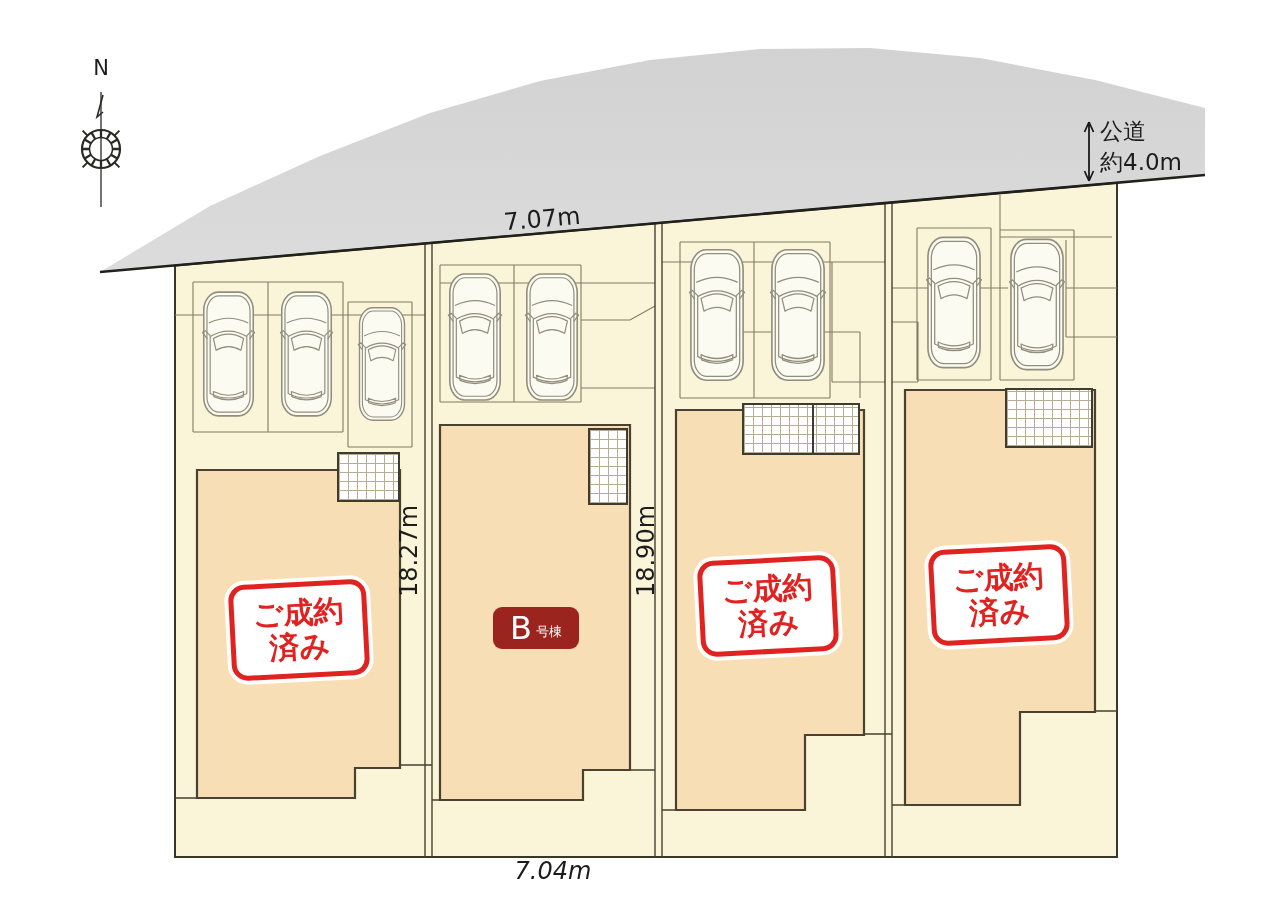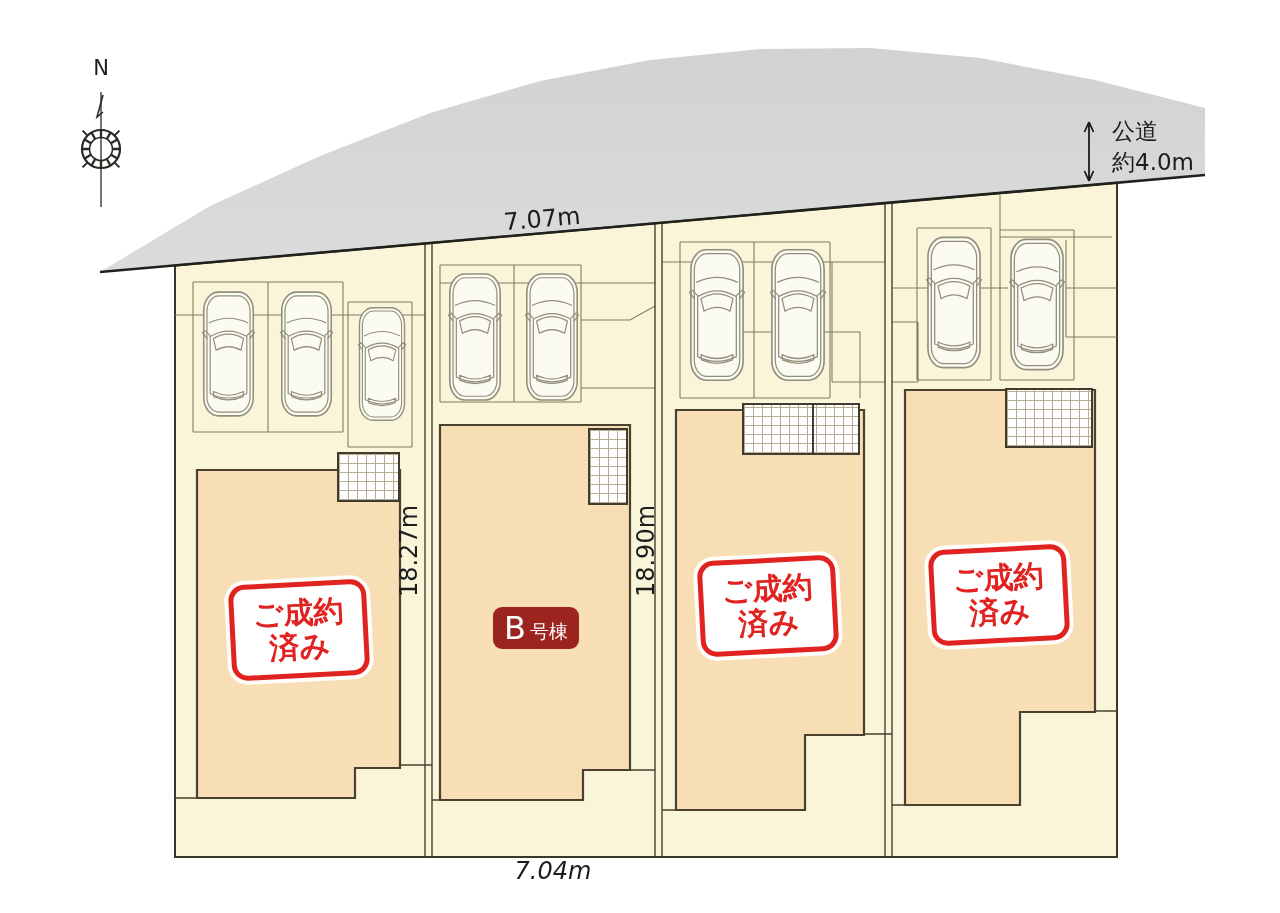--- a/index.html
+++ b/index.html
@@ -35,21 +35,21 @@
     display:flex;flex-direction:column;justify-content:center;
     transform:rotate(-3deg);
   }
   .sold-badge span{display:block;}
   .unit-badge{
     position:absolute;z-index:3;box-sizing:border-box;width:86px;height:42px;
     background:#9c241e;border-radius:9px;color:#ffffff;
     display:flex;align-items:center;justify-content:center;gap:4px;
   }
   .unit-badge .unit-main{font-size:32px;line-height:1;}
-  .unit-badge .unit-suffix{font-size:19px;padding-top:8px;}
+  .unit-badge .unit-suffix{font-size:13px;padding-top:8px;}
 </style>
 </head>
 <body>
 
 <div class="canvas">
 
   <div class="road-surface"></div>
 
   <svg class="plan-svg" width="1280" height="913" viewBox="0 0 1280 913">
     <defs>
@@ -140,20 +140,20 @@
   <div class="sold-badge" style="left:930px;top:547px;">
     <span>ご成約</span>
     <span>済み</span>
   </div>
 
   <div class="label dim dim-h" style="left:482px;top:205px;transform:rotate(-5deg);">7.07m</div>
   <div class="label dim dim-h" style="left:493px;top:857px;font-style:italic;">7.04m</div>
   <div class="label dim dim-v" style="left:348px;top:538px;">18.27m</div>
   <div class="label dim dim-v" style="left:585px;top:538px;">18.90m</div>
 
-  <div class="label road-label" style="left:1100px;top:116px;margin-left:12px;">
+  <div class="label road-label" style="left:1100px;top:116px;">
     <div>公道</div>
     <div>約4.0m</div>
   </div>
 
   <div class="label north-label" style="left:89px;top:56px;">N</div>
 
 </div>
 
 </body></html>

